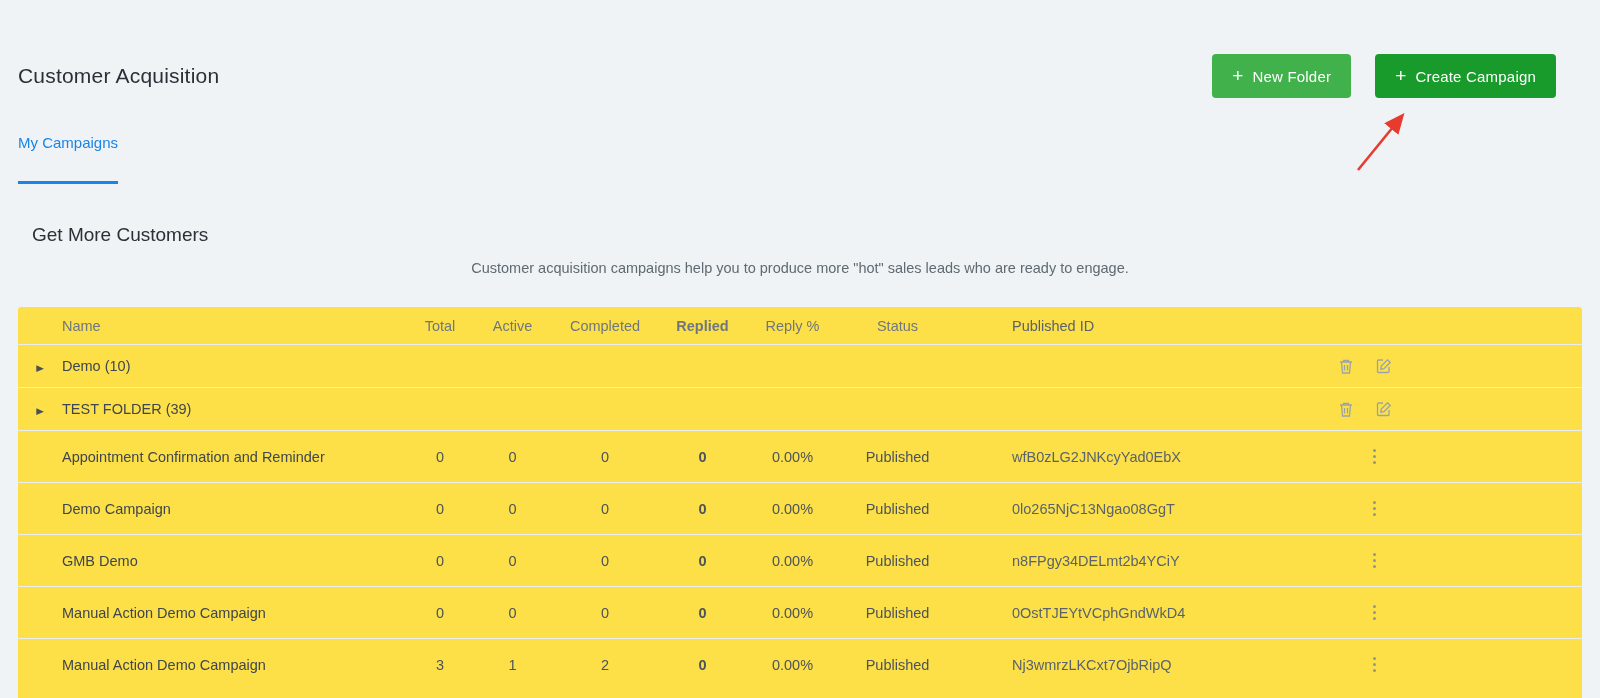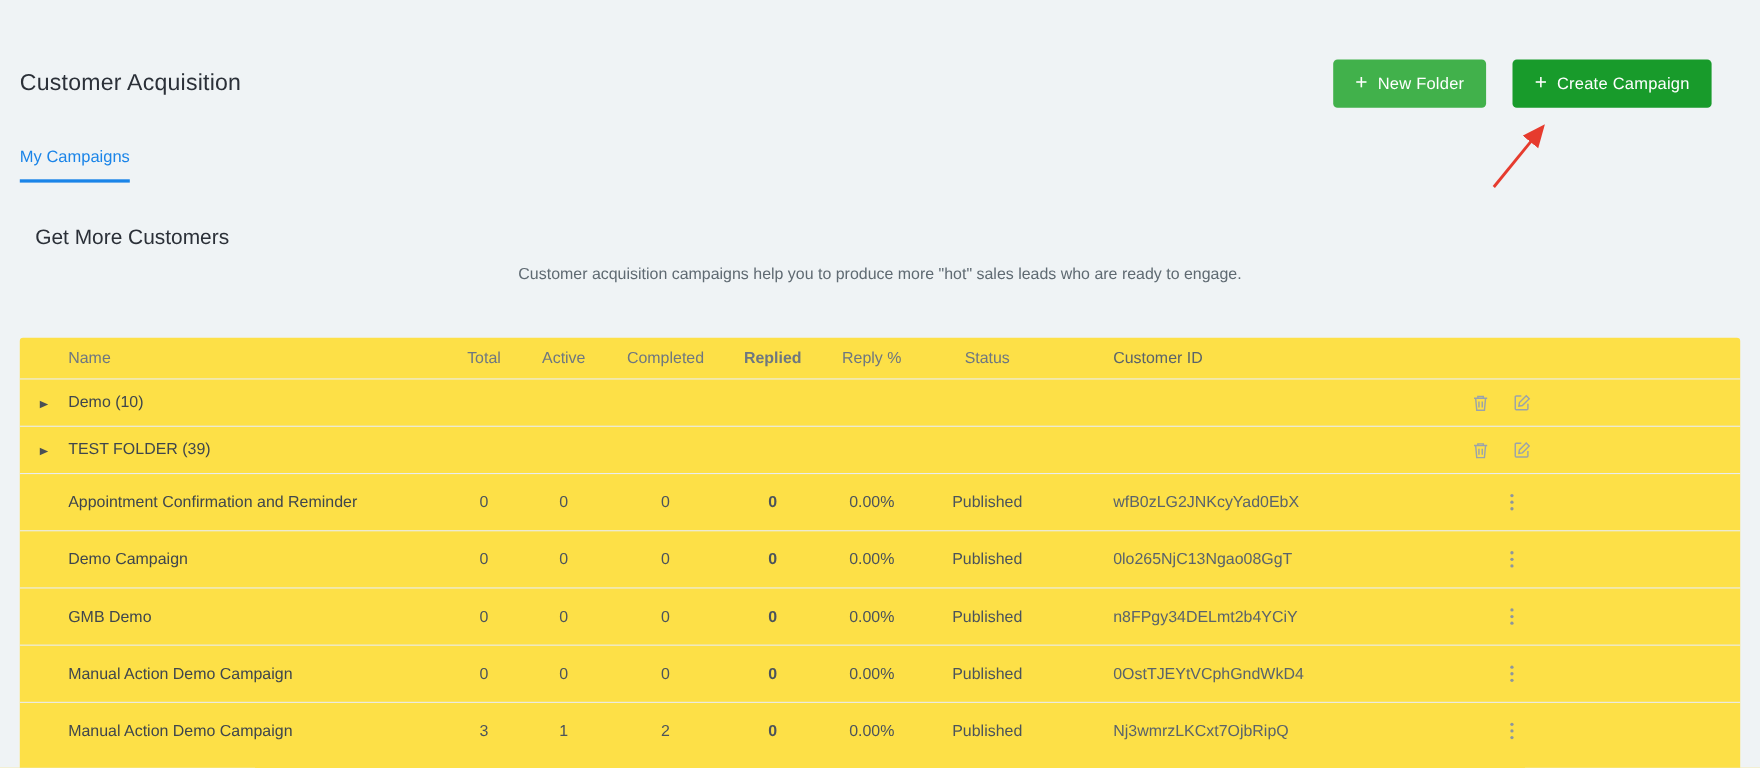--- a/index.html
+++ b/index.html
@@ -39,21 +39,21 @@
   .btn .plus{font-size:19px;font-weight:400;line-height:1;position:relative;top:-1px;}
   .btn-newfolder{background:var(--new-folder-green,#41b14b);}
   .btn-create{background:var(--create-campaign-green,#189b2b);}
 
   
   .tabs{padding:0 18px;margin-top:36px;}
   .tab{
     display:inline-block;
     color:var(--tab-blue,#1a84e8);
     font-size:15px;
-    padding-bottom:12px;
+    padding-bottom:30px;
     border-bottom:3px solid var(--tab-blue,#1a84e8);
     cursor:pointer;
   }
 
   
   .arrow-svg{position:absolute;left:1340px;top:82px;pointer-events:none;}
 
   
   .section{padding:0 18px;margin-top:40px;}
   .section h2{margin:14px;font-size:19px;font-weight:500;color:#2b3038;}
@@ -133,21 +133,21 @@
 
     <div class="row header">
       <div class="cell c-caret"></div>
       <div class="cell c-name">Name</div>
       <div class="cell c-total">Total</div>
       <div class="cell c-active">Active</div>
       <div class="cell c-completed">Completed</div>
       <div class="cell c-replied">Replied</div>
       <div class="cell c-reply">Reply %</div>
       <div class="cell c-status">Status</div>
-      <div class="cell c-cid">Customer ID</div>
+      <div class="cell c-cid">Published ID</div>
       <div class="spacer"></div>
     </div>
 
     <div class="row folder">
       <div class="cell c-caret">
         <span class="caret">▶</span>
       </div>
       <div class="cell c-name">Demo (10)</div>
       <div class="spacer"></div>
       <div class="c-actions">

